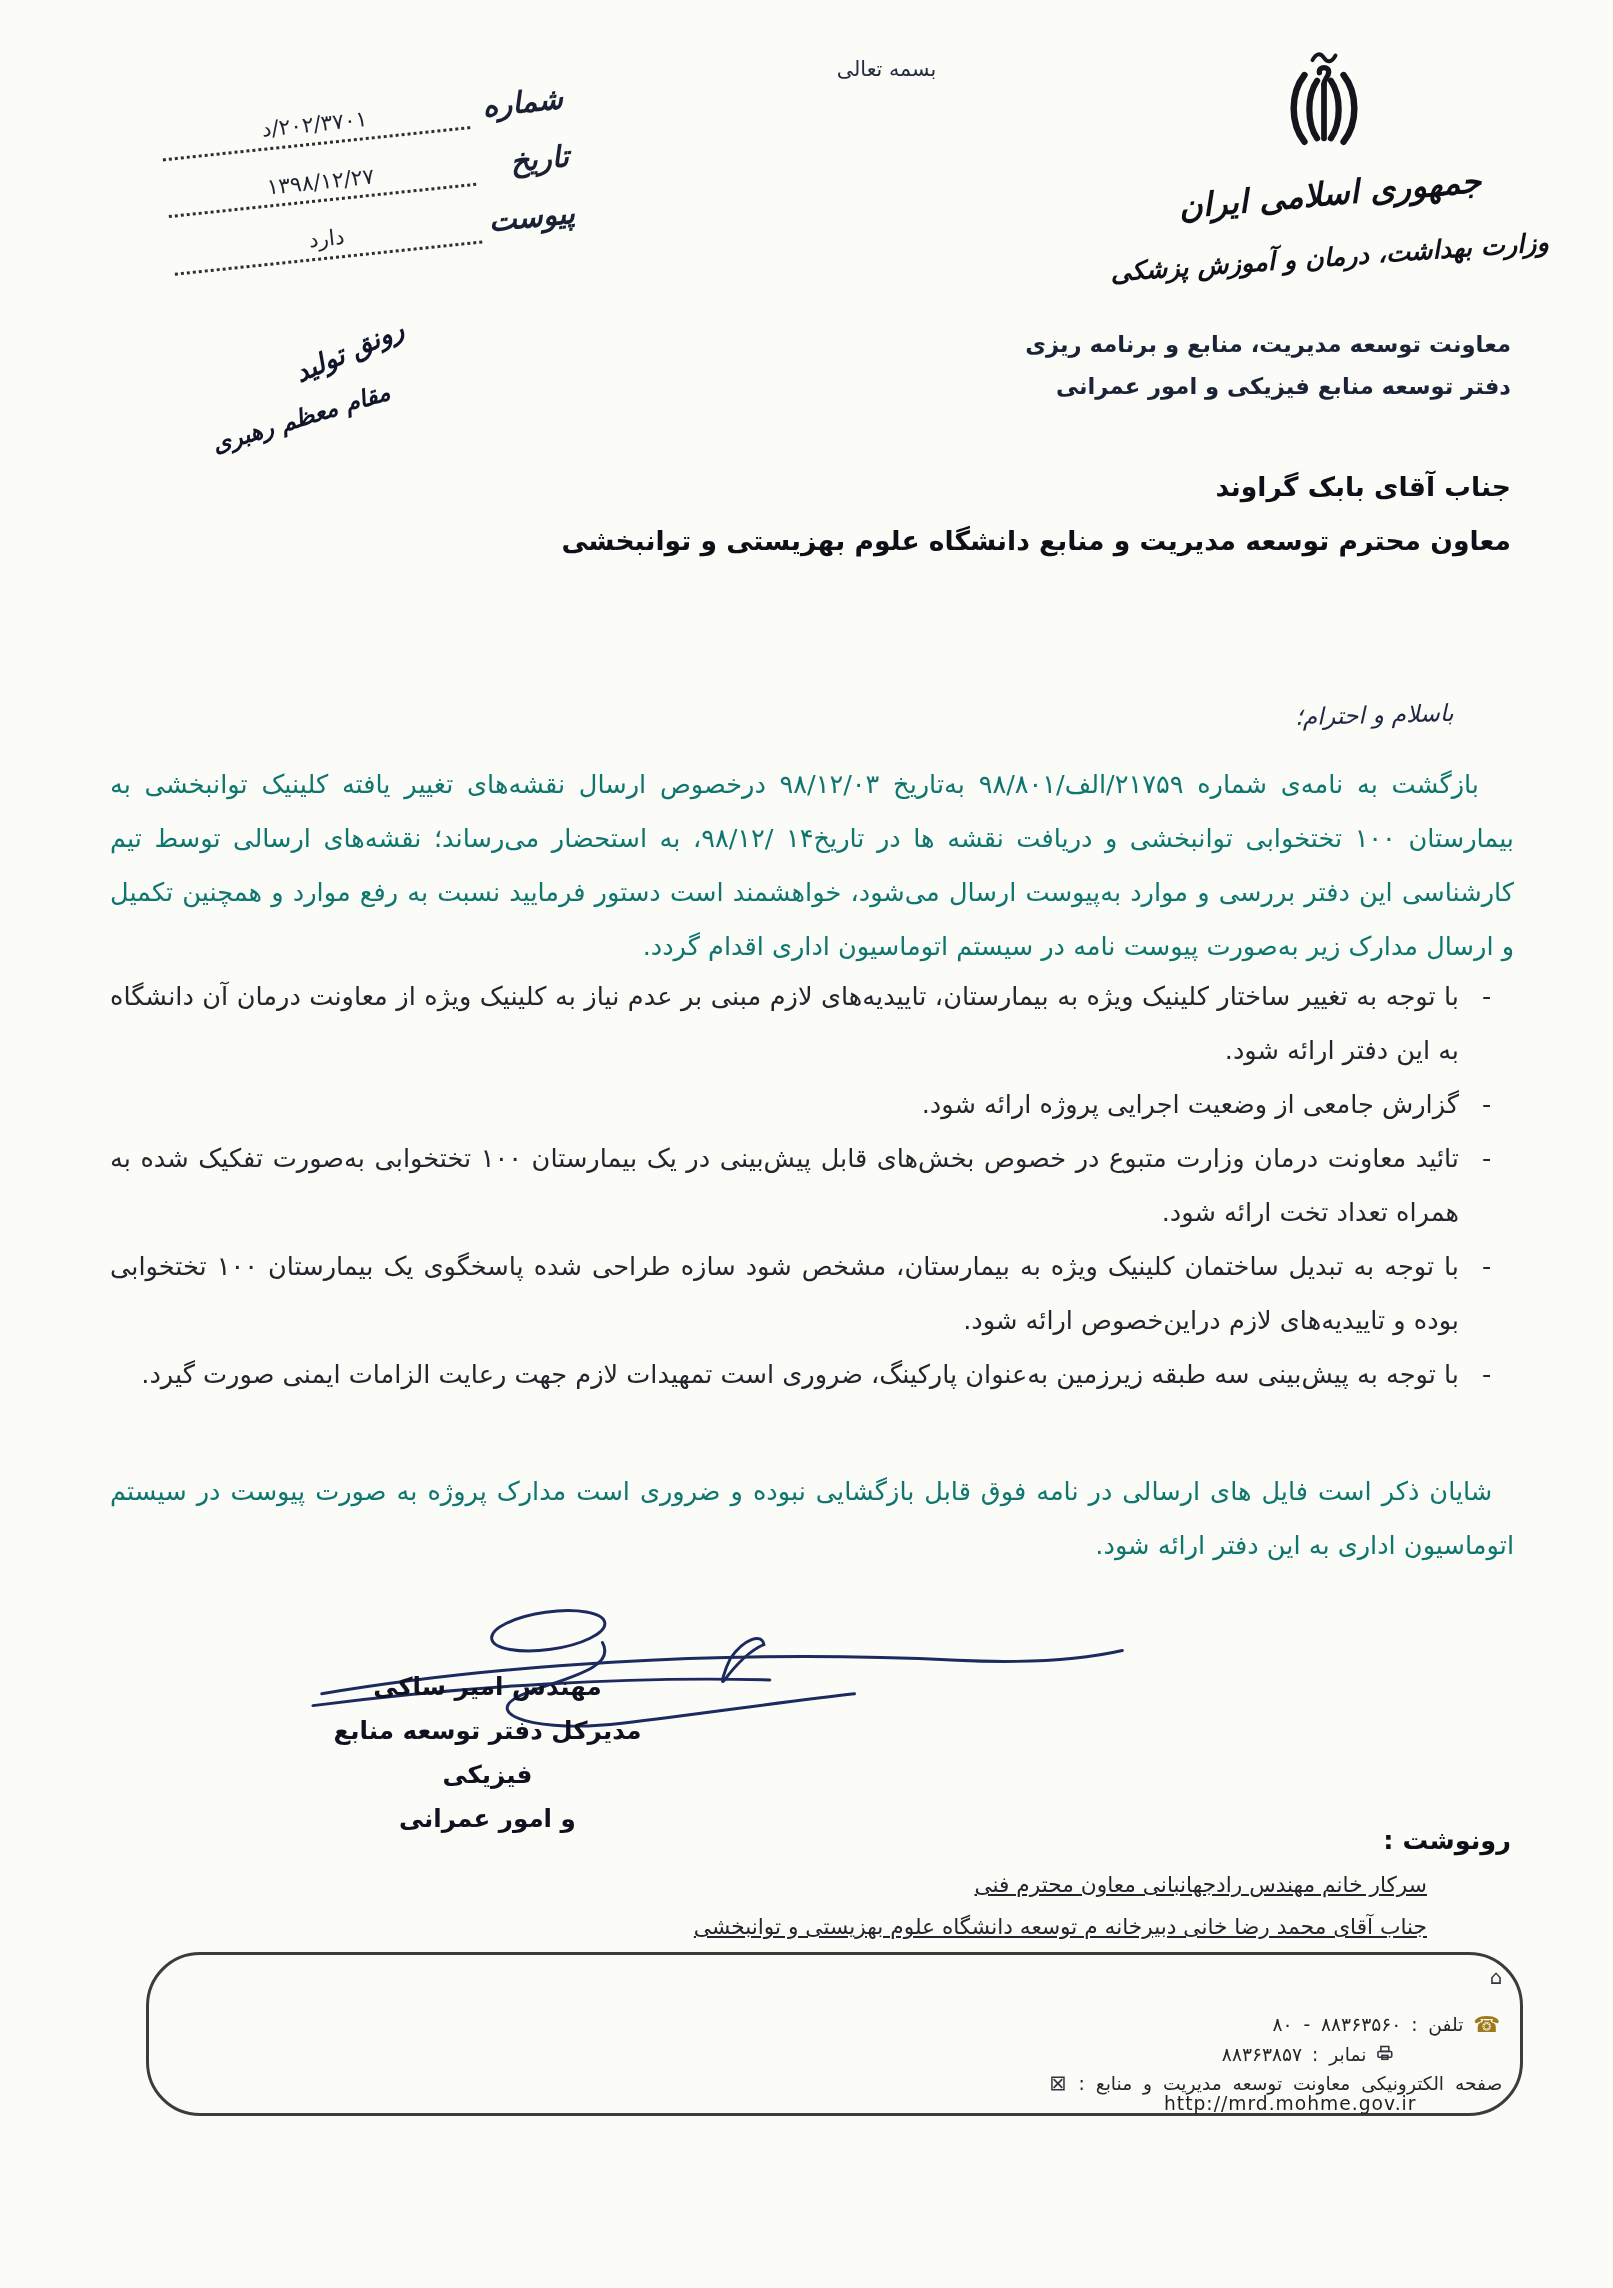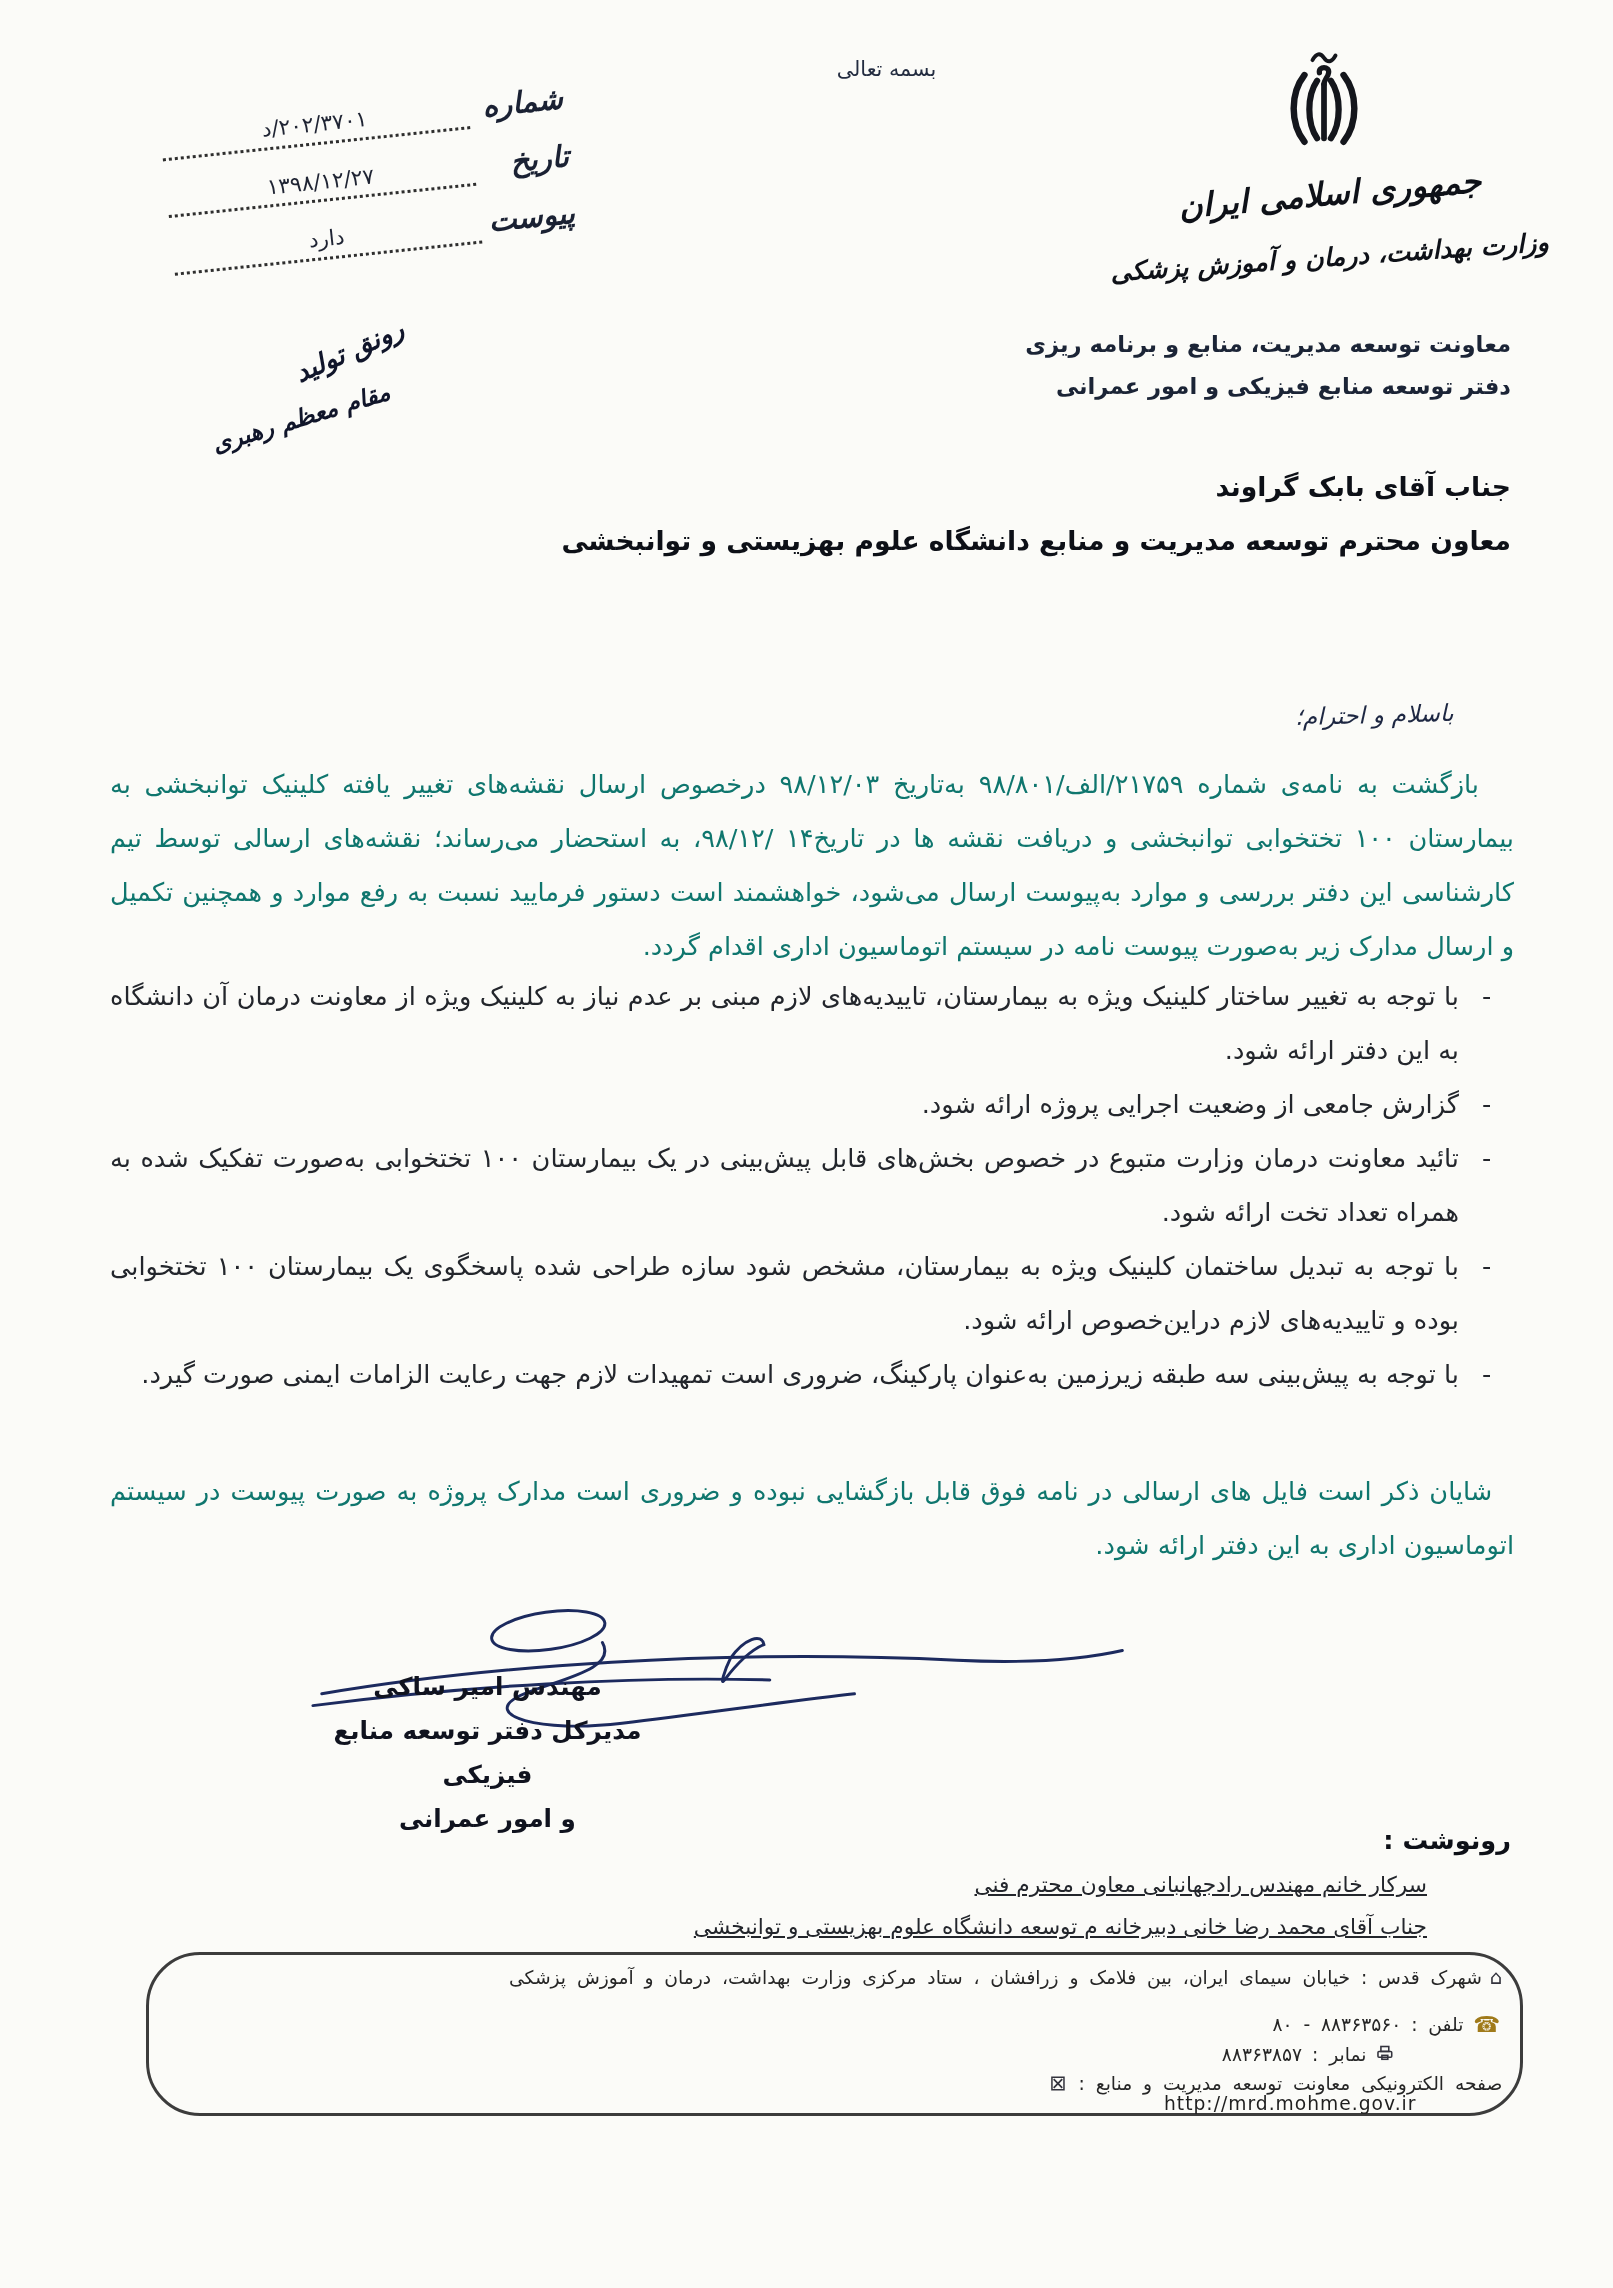--- a/index.html
+++ b/index.html
@@ -161,21 +161,21 @@
   </div>
 
   <div class="abs cc-label rtl">رونوشت :</div>
   <div class="abs cc-items rtl">
     <div>سرکار خانم مهندس رادجهانبانی معاون محترم فنی</div>
     <div>جناب آقای محمد رضا خانی دبیرخانه م توسعه دانشگاه علوم بهزیستی و توانبخشی</div>
   </div>
 
   <div class="abs footer-box">
     <div class="f-line f-addr">
-      <span class="icon house-glyph">⌂</span><span class="rtl">شهرک قدس : خیابان سیمای ایران، بین فلامک و زرافشان ، ستاد مرکزی وزارت بهداشت، درمان و آموزش پزشکی</span>
+      <span class="icon house-glyph">⌂</span>
     </div>
     <div class="f-line f-phone">
       <span class="icon phone-glyph">☎</span>
       <span>تلفن :</span>
       <span class="rtl">۸۰ - ۸۸۳۶۳۵۶۰</span>
     </div>
     <div class="f-line f-fax">
       <span class="icon">
         <svg viewBox="0 0 18 16" width="17.7" height="15.8" fill="none" stroke="#33333d" stroke-width="1.6">
           <rect x="5" y="1.5" width="8" height="5"></rect>

